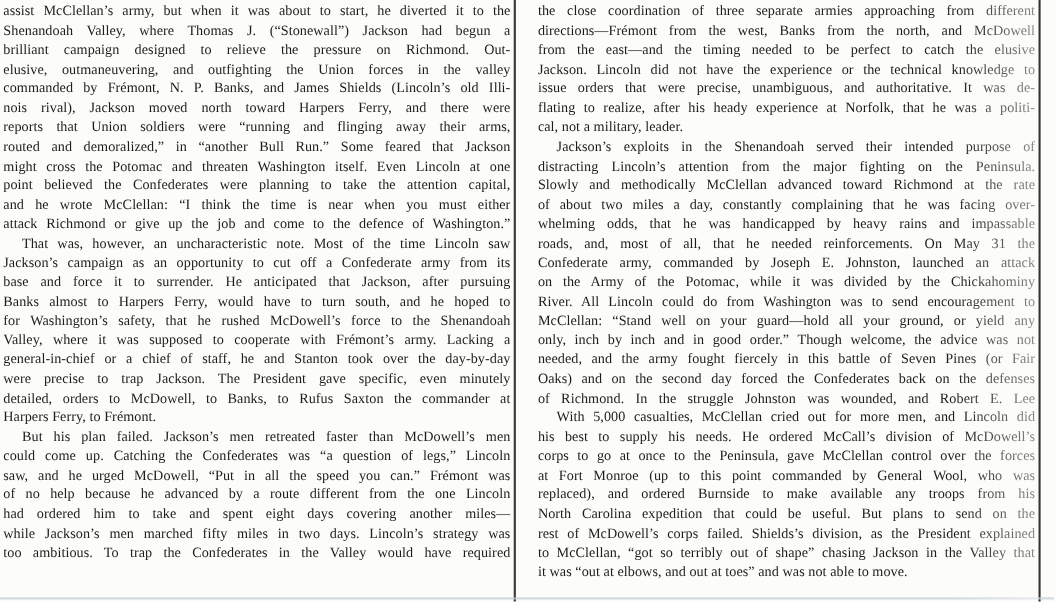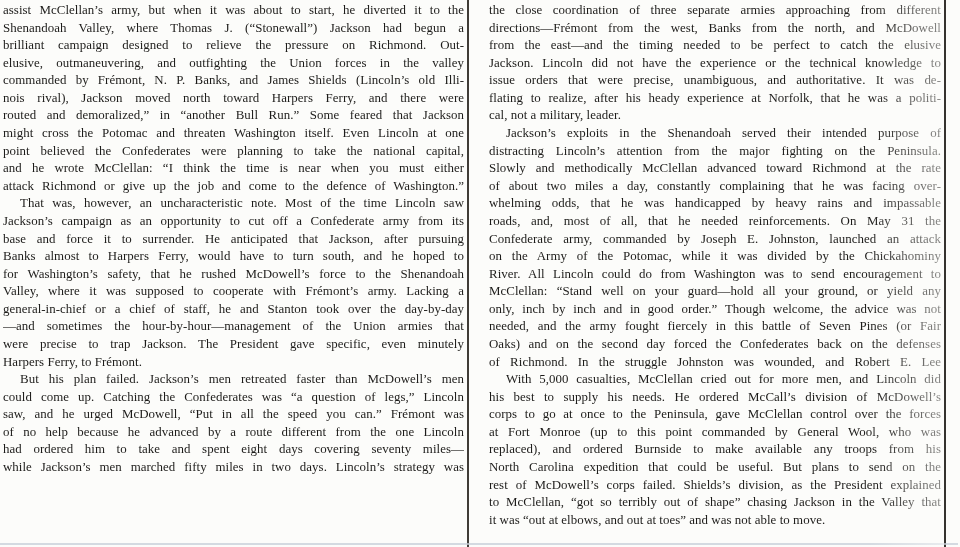--- a/index.html
+++ b/index.html
@@ -53,41 +53,43 @@
 </head>
 <body>
 
 <div id="col-left" class="col">
     <div class="line">assist McClellan’s army, but when it was about to start, he diverted it to the</div>
     <div class="line">Shenandoah Valley, where Thomas J. (“Stonewall”) Jackson had begun a</div>
     <div class="line">brilliant campaign designed to relieve the pressure on Richmond. Out-</div>
     <div class="line">elusive, outmaneuvering, and outfighting the Union forces in the valley</div>
     <div class="line">commanded by Frémont, N. P. Banks, and James Shields (Lincoln’s old Illi-</div>
     <div class="line">nois rival), Jackson moved north toward Harpers Ferry, and there were</div>
+    <div class="line">reports that Union soldiers were “running and flinging away their arms,</div>
     <div class="line">routed and demoralized,” in “another Bull Run.” Some feared that Jackson</div>
     <div class="line">might cross the Potomac and threaten Washington itself. Even Lincoln at one</div>
-    <div class="line">point believed the Confederates were planning to take the national capital,</div>
+    <div class="line">point believed the Confederates were planning to take the attention capital,</div>
     <div class="line">and he wrote McClellan: “I think the time is near when you must either</div>
     <div class="line">attack Richmond or give up the job and come to the defence of Washington.”</div>
     <div class="line indent">That was, however, an uncharacteristic note. Most of the time Lincoln saw</div>
     <div class="line">Jackson’s campaign as an opportunity to cut off a Confederate army from its</div>
     <div class="line">base and force it to surrender. He anticipated that Jackson, after pursuing</div>
     <div class="line">Banks almost to Harpers Ferry, would have to turn south, and he hoped to</div>
     <div class="line">for Washington’s safety, that he rushed McDowell’s force to the Shenandoah</div>
     <div class="line">Valley, where it was supposed to cooperate with Frémont’s army. Lacking a</div>
     <div class="line">general-in-chief or a chief of staff, he and Stanton took over the day-by-day</div>
-    <div class="line">—and sometimes the hour-by-hour—management of the Union armies that</div>
     <div class="line">were precise to trap Jackson. The President gave specific, even minutely</div>
+    <div class="line">detailed, orders to McDowell, to Banks, to Rufus Saxton the commander at</div>
     <div class="line no-just">Harpers Ferry, to Frémont.</div>
     <div class="line indent">But his plan failed. Jackson’s men retreated faster than McDowell’s men</div>
     <div class="line">could come up. Catching the Confederates was “a question of legs,” Lincoln</div>
     <div class="line">saw, and he urged McDowell, “Put in all the speed you can.” Frémont was</div>
     <div class="line">of no help because he advanced by a route different from the one Lincoln</div>
-    <div class="line">had ordered him to take and spent eight days covering seventy miles—</div>
+    <div class="line">had ordered him to take and spent eight days covering another miles—</div>
     <div class="line">while Jackson’s men marched fifty miles in two days. Lincoln’s strategy was</div>
+    <div class="line">too ambitious. To trap the Confederates in the Valley would have required</div>
   </div>
 
 <div id="gutter-line" class="vline"></div>
 
 <div id="col-right" class="col">
     <div class="line">the close coordination of three separate armies approaching from different</div>
     <div class="line">directions—Frémont from the west, Banks from the north, and McDowell</div>
     <div class="line">from the east—and the timing needed to be perfect to catch the elusive</div>
     <div class="line">Jackson. Lincoln did not have the experience or the technical knowledge to</div>
     <div class="line">issue orders that were precise, unambiguous, and authoritative. It was de-</div>

